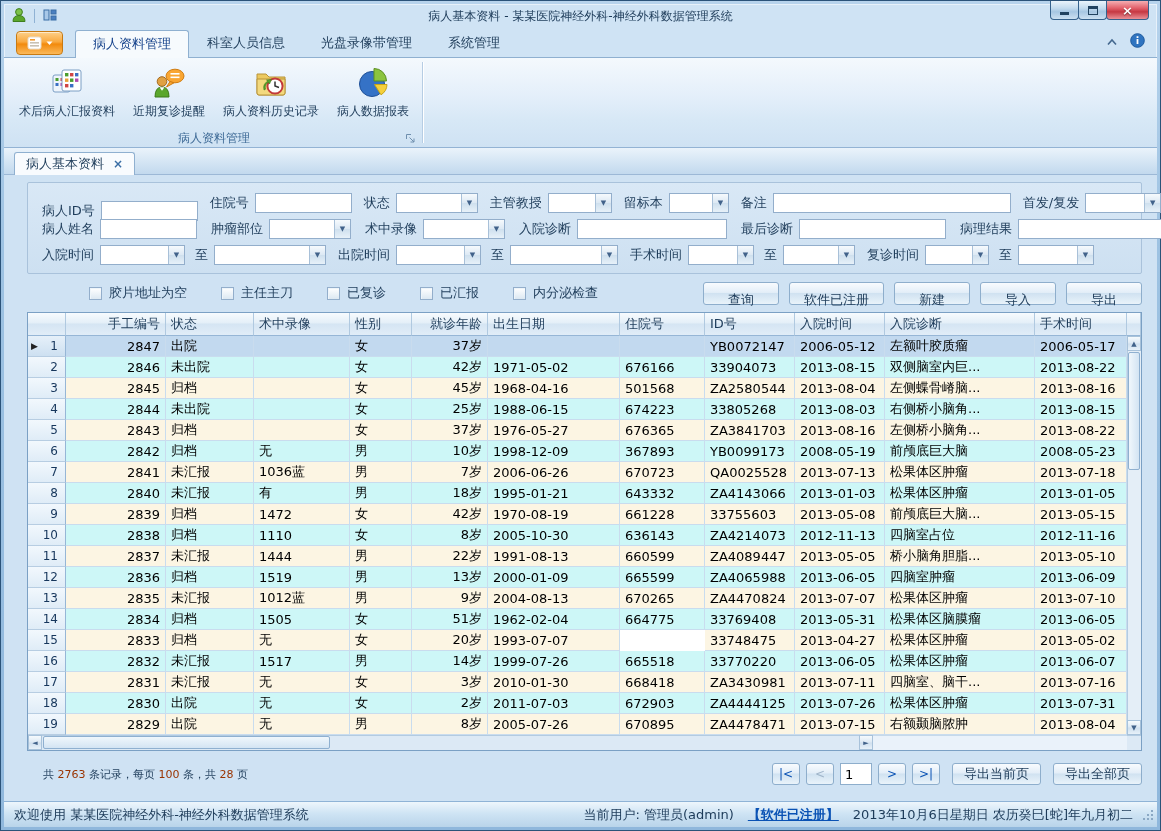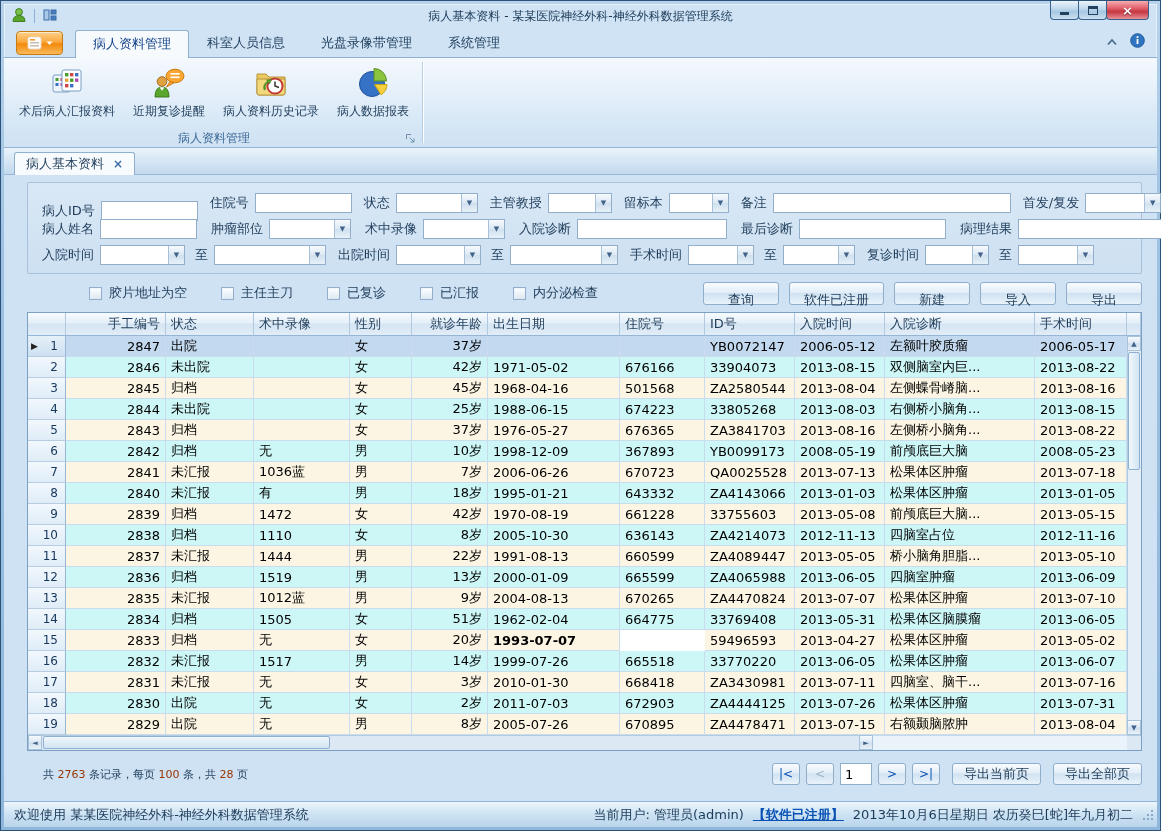--- a/index.html
+++ b/index.html
@@ -110,21 +110,21 @@
   .pager{position:absolute;right:0;display:flex;gap:6px;align-items:center}
   .pbtn{width:28px;height:22px;display:flex;align-items:center;justify-content:center;color:#0a52b4;font-size:12px;padding:0}
   .pbtn.disabled{color:#9fb4c9}
   .pinput{width:32px;height:22px;border:1px solid #8eaecc;padding:0 4px;
     font:13px "DejaVu Sans","Liberation Sans",sans-serif}
   .ebtn{height:22px;padding:0 11px;margin-left:6px;font-size:13px}
   
   .statusbar{height:26px;flex:none;display:flex;align-items:center;padding:0 24px 0 10px;color:#1c3a58;font-size:13px;
     background:linear-gradient(#eef6fc,#cfe4f4 45%,#b9d4ea);border-top:1px solid #8fb3d6;position:relative}
   .sb-left{flex:1}
-  .sb-right{display:flex;gap:9px;align-items:flex-end;white-space:nowrap}
+  .sb-right{display:flex;gap:14px;align-items:flex-end;white-space:nowrap}
   .reg{color:#0a52b4;text-decoration:underline;font-weight:bold}
   .grip{position:absolute;right:3px;bottom:3px}
 </style>
 </head>
 <body>
 
 <div class="window">
   <div class="client">
 
     <div class="titlebar">
@@ -672,23 +672,23 @@
             </div>
             <div class="grow cream">
               <div class="gnum" style="width: 38px;">
                 <span>15</span>
               </div>
               <div class="gcell ar" style="width: 100px;">2833</div>
               <div class="gcell" style="width: 88px;">归档</div>
               <div class="gcell" style="width: 96px;">无</div>
               <div class="gcell" style="width: 62px;">女</div>
               <div class="gcell ar" style="width: 76px;">20岁</div>
-              <div class="gcell" style="width: 132px; font-weight: bold;">1993-07-07</div>
+              <div class="gcell" style="width: 132px;">1993-07-07</div>
               <div class="gcell" style="width: 85px; margin-top: 28px;">659446</div>
-              <div class="gcell" style="width: 90px;">59496593</div>
+              <div class="gcell" style="width: 90px;">33748475</div>
               <div class="gcell" style="width: 90px;">2013-04-27</div>
               <div class="gcell" style="width: 150px;">松果体区肿瘤</div>
               <div class="gcell" style="width: 92px;">2013-05-02</div>
             </div>
             <div class="grow cyan">
               <div class="gnum" style="width: 38px;">
                 <span>16</span>
               </div>
               <div class="gcell ar" style="width: 100px;">2832</div>
               <div class="gcell" style="width: 88px;">未汇报</div>

